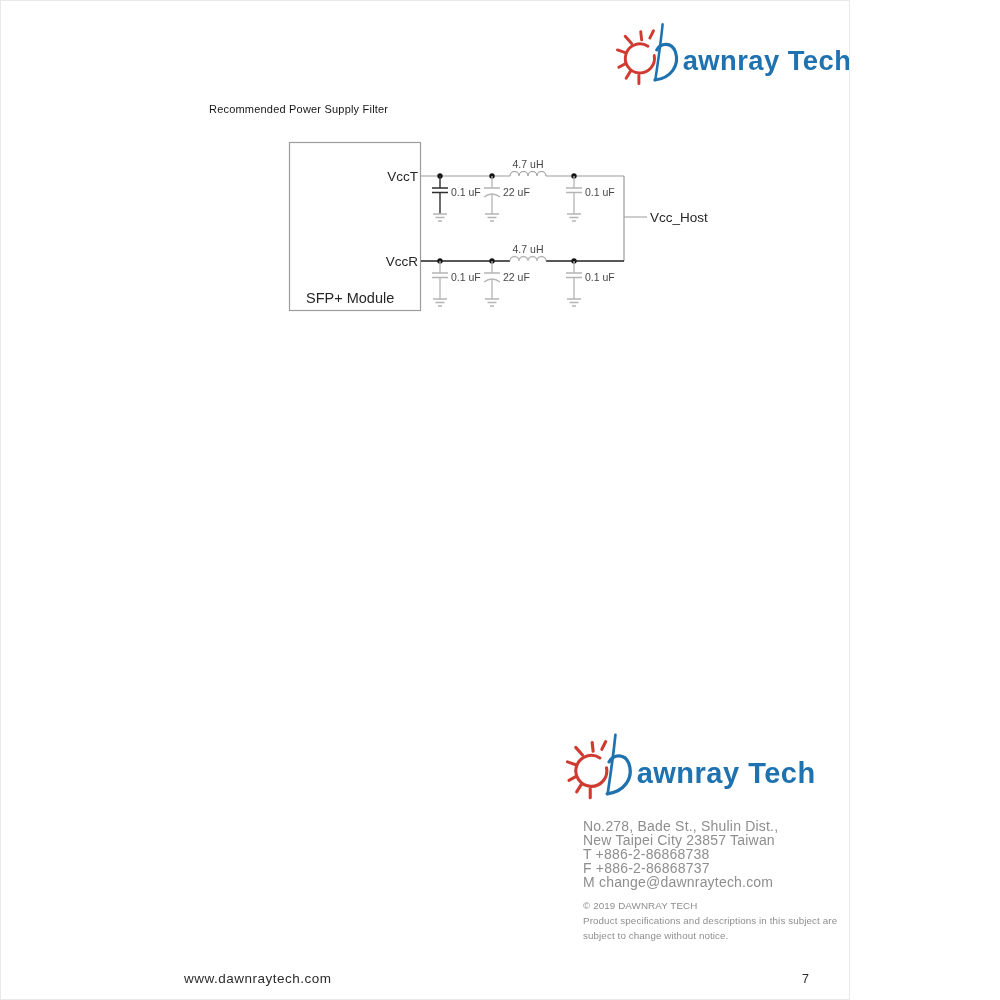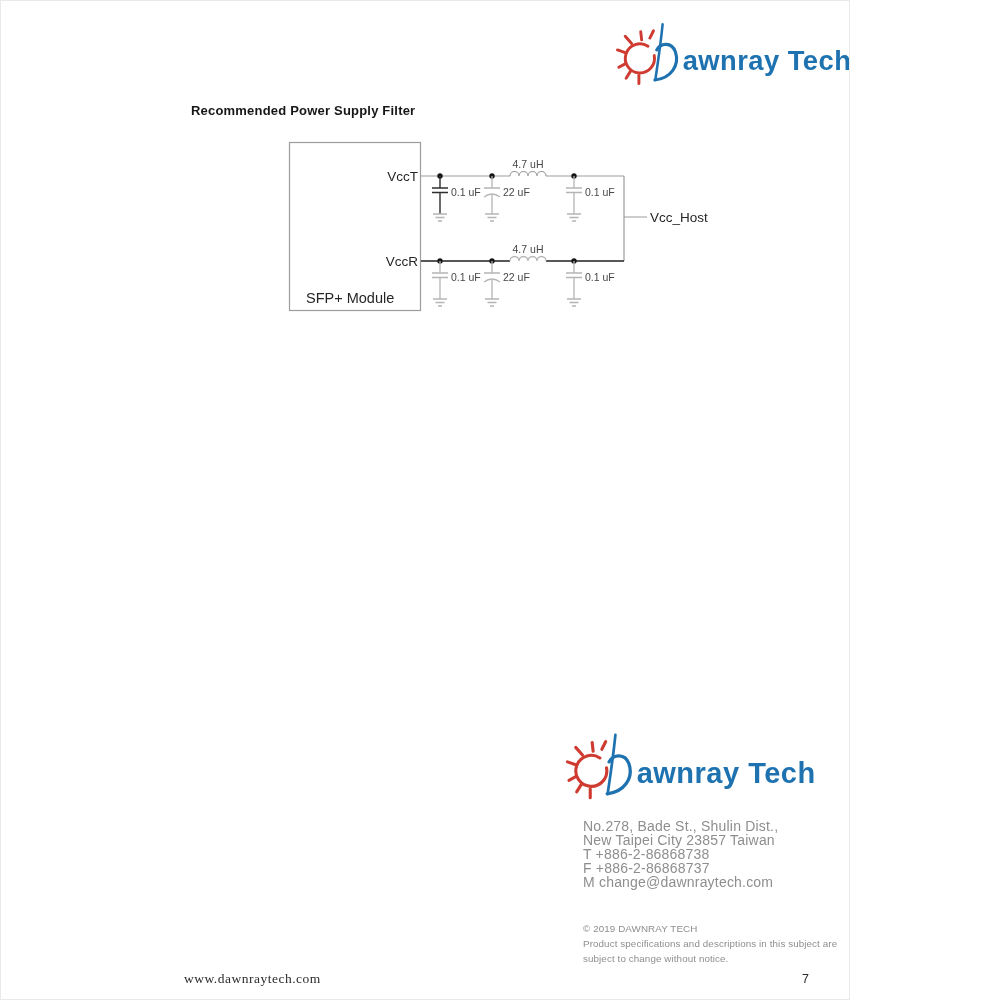--- a/index.html
+++ b/index.html
@@ -23,22 +23,22 @@
   .logo-bottom{left:566px;top:727px;width:242px;}
   .brand-text{
     font-family:"Liberation Sans", sans-serif;
     font-weight:bold;
     font-size:30px;
     letter-spacing:0.5px;
     fill:var(--brand-blue);
   }
   
   .doc-title{
-    position:absolute;left:190px;top:102px;
-    font-size:13px;font-weight:bold;color:#161616;
+    position:absolute;left:208px;top:102px;
+    font-size:11px;font-weight:normal;color:#161616;
     letter-spacing:0.2px;
   }
   
   .circuit{position:absolute;left:280px;top:135px;width:460px;height:195px;}
   .circuit .box{fill:none;stroke:#9c9c9c;stroke-width:1.2;}
   .circuit .wire{stroke:#9c9c9c;stroke-width:1.2;fill:none;}
   .circuit .wire-dark{stroke:#202020;stroke-width:1.4;fill:none;}
   .circuit .comp{stroke:#b5b5b5;stroke-width:1.3;fill:none;}
   .circuit .cap-dark{stroke:#2e2e2e;stroke-width:1.4;fill:none;}
   .circuit .dot{fill:#151515;stroke:none;}
@@ -46,28 +46,28 @@
   .circuit .pin{font-size:13.5px;}
   .circuit .module{font-size:14.5px;}
   .circuit .val{font-size:10.5px;fill:#474747;}
   
   .contact{
     position:absolute;left:582px;top:818px;
     font-size:14px;line-height:14px;color:#8e8e8e;
     letter-spacing:0.2px;
   }
   .legal{
-    position:absolute;left:582px;top:920px;
+    position:absolute;left:582px;top:897px;
     font-size:9.8px;line-height:15px;color:#8e8e8e;
     letter-spacing:0.1px;
   }
   
   .footer-site{
     position:absolute;left:183px;top:970px;
-    font-size:13.5px;color:#2c2c2c;letter-spacing:0.5px;font-family:Liberation Serif, serif;
+    font-size:13.5px;color:#2c2c2c;letter-spacing:0.5px;
   }
   .footer-page{
     position:absolute;left:801px;top:971px;
     font-size:12.5px;color:#2c2c2c;
   }
 </style>
 </head>
 <body>
 
 <div class="page">

